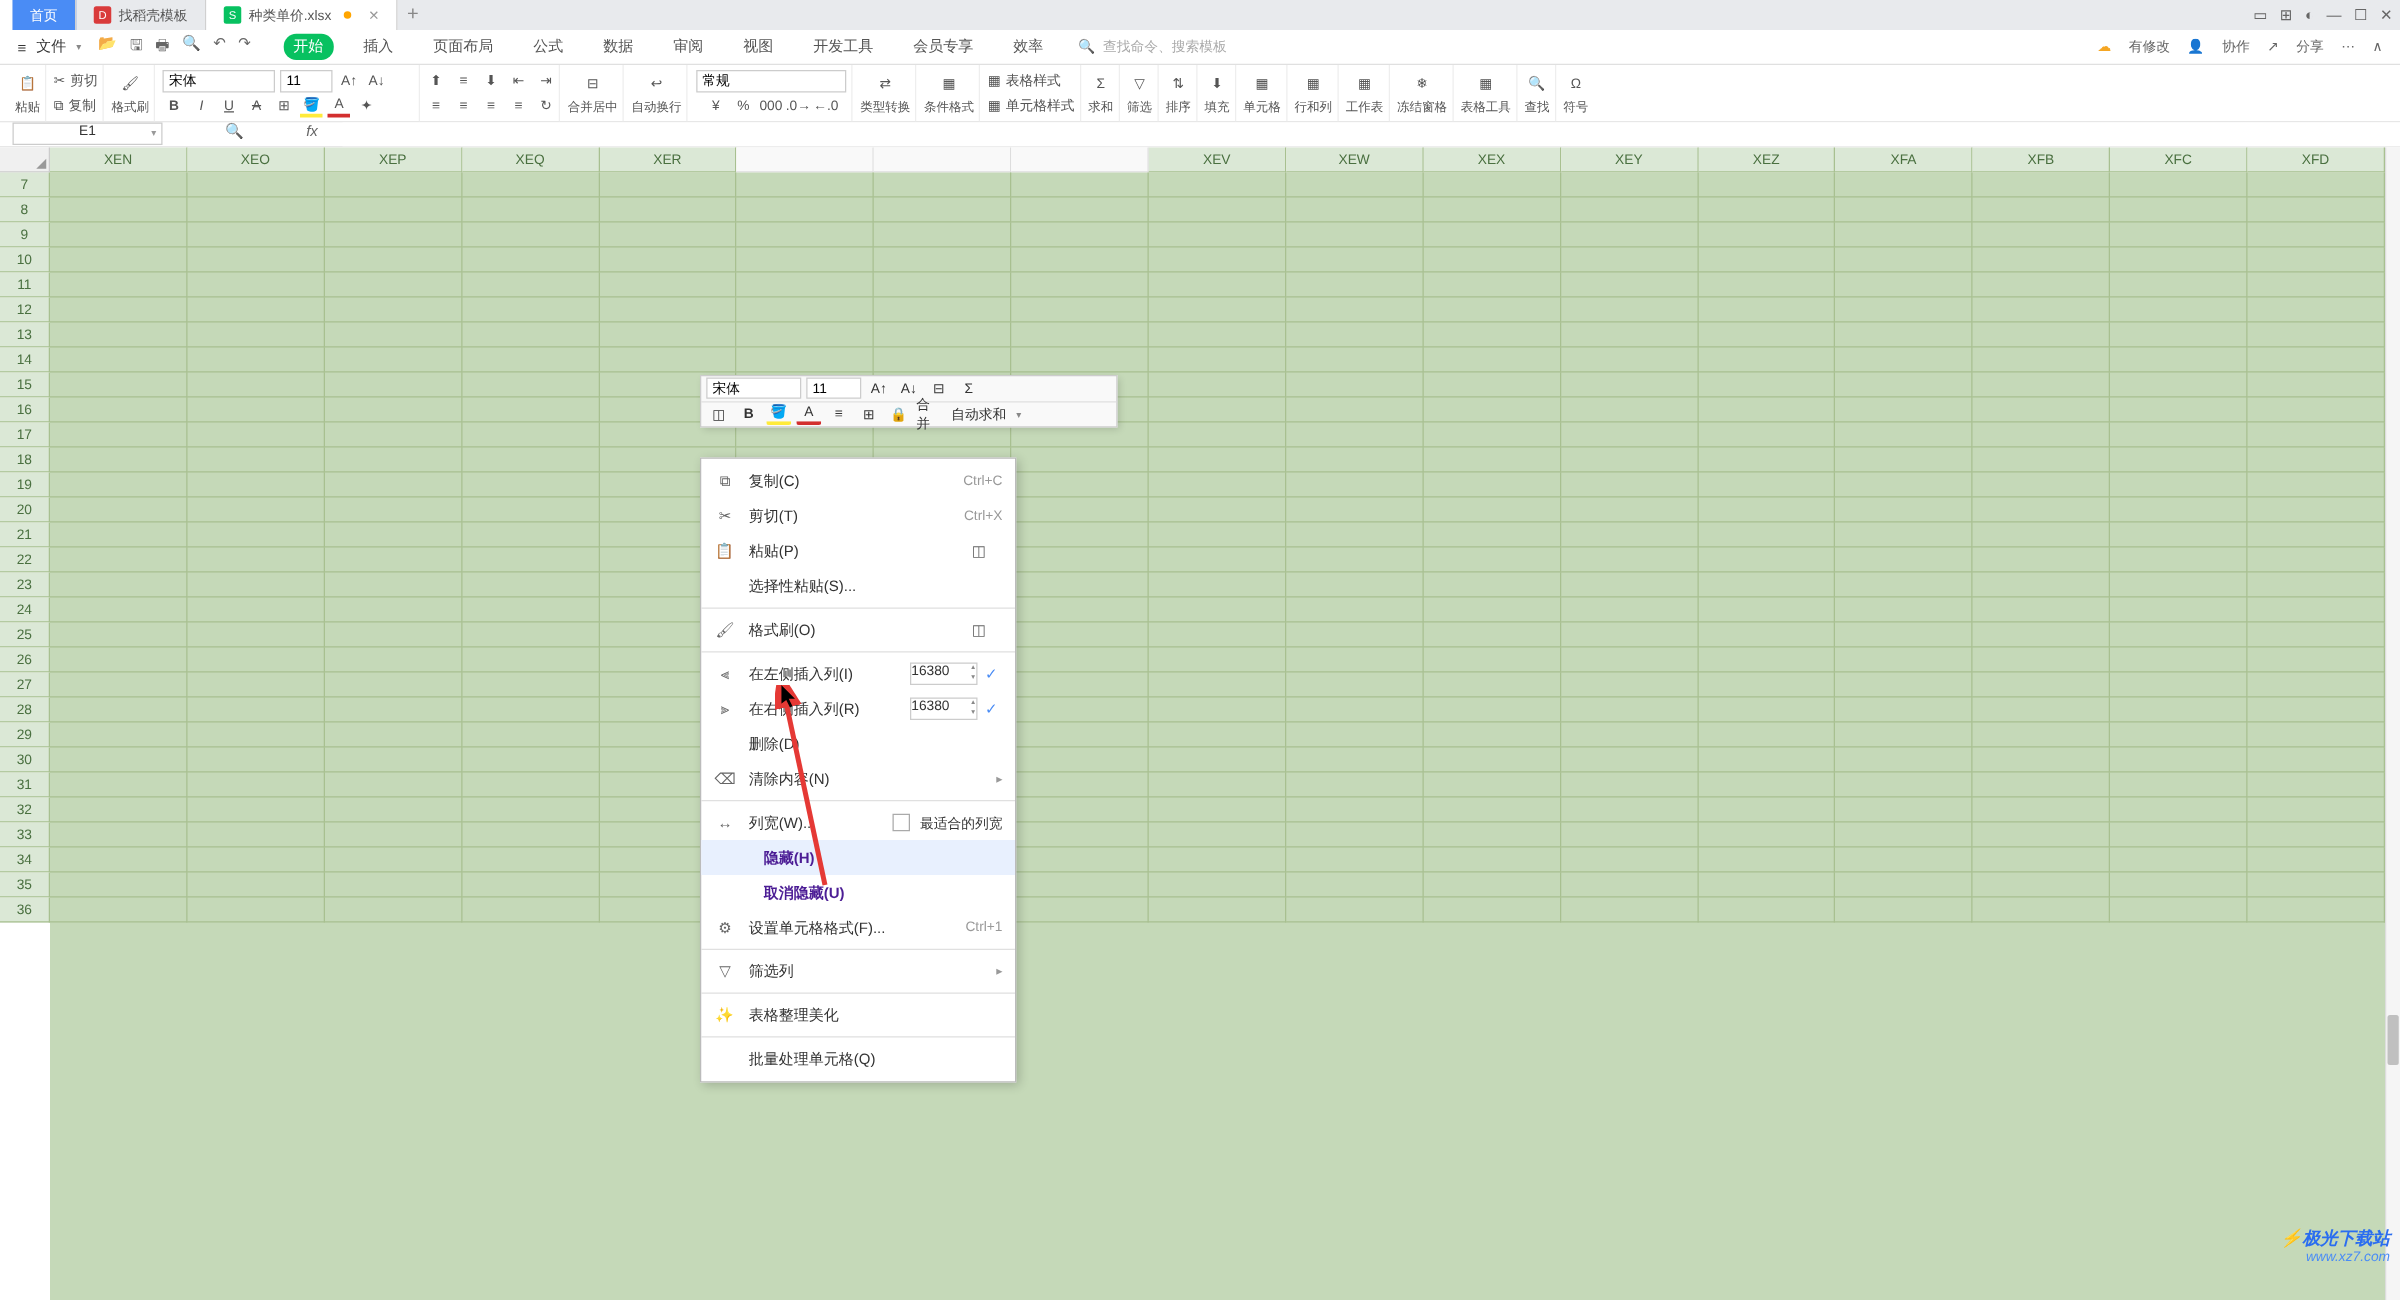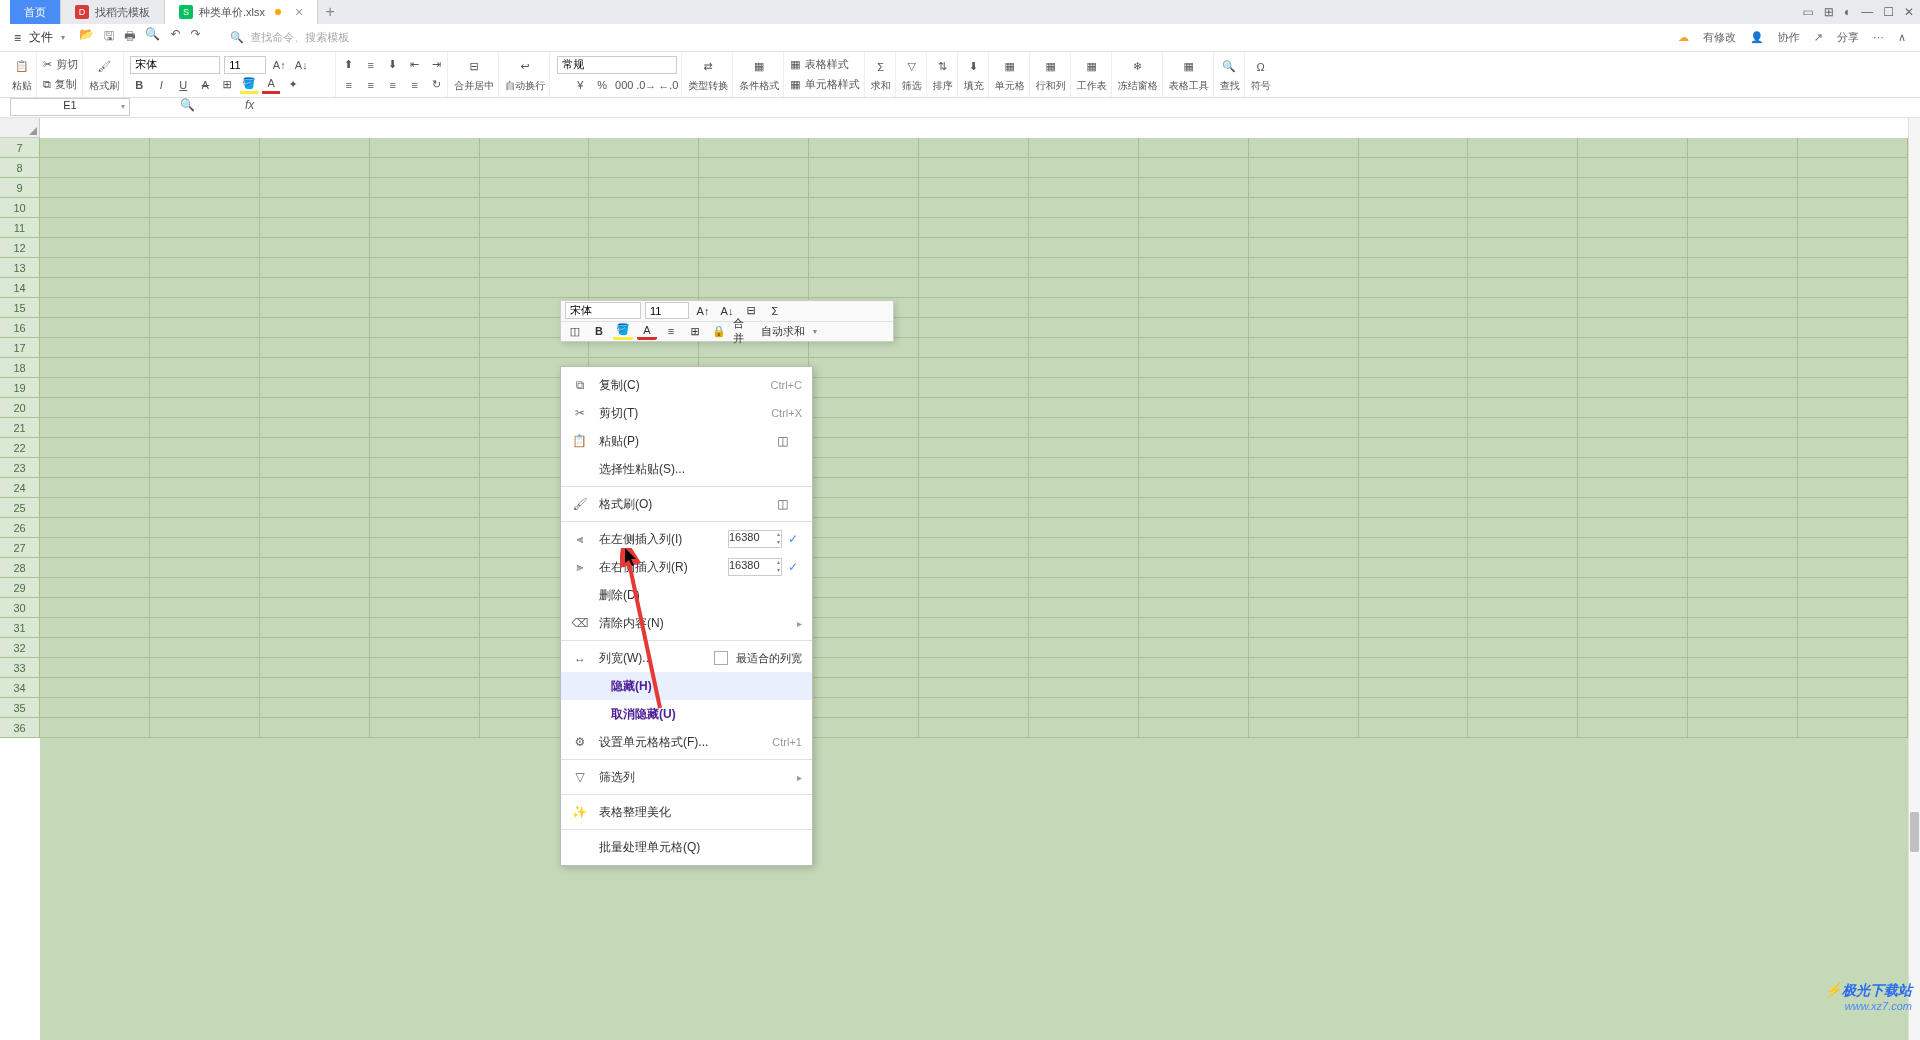--- a/index.html
+++ b/index.html
@@ -123,20 +123,32 @@
   <span class="file-label">文件</span>
   <span style="font-size:8px;color:#888;">▾</span>
   <div class="qat">
     <span>📂</span>
     <span>🖫</span>
     <span>🖶</span>
     <span>🔍</span>
     <span>↶</span>
     <span>↷</span>
   </div>
+  <div class="menu-tabs">
+    <span class="menu-tab active">开始</span>
+    <span class="menu-tab">插入</span>
+    <span class="menu-tab">页面布局</span>
+    <span class="menu-tab">公式</span>
+    <span class="menu-tab">数据</span>
+    <span class="menu-tab">审阅</span>
+    <span class="menu-tab">视图</span>
+    <span class="menu-tab">开发工具</span>
+    <span class="menu-tab">会员专享</span>
+    <span class="menu-tab">效率</span>
+  </div>
   <div class="search-box">
     <span>🔍</span>
     <span>查找命令、搜索模板</span>
   </div>
   <div class="menu-right">
     <span style="color:#f5a623;">☁</span>
     <span>有修改</span>
     <span>👤</span>
     <span>协作</span>
     <span>↗</span>
@@ -208,21 +220,21 @@
         <span>⊟</span>
       </div>
     <span class="rg-label">合并居中</span>
   </div>
   <div class="rg">
     <div class="rg-row">
         <span>↩</span>
       </div>
     <span class="rg-label">自动换行</span>
   </div>
-  <div class="rg" style="width:130px;align-items:flex-end;">
+  <div class="rg" style="width:130px;align-items:center;">
     <div class="rg-row">
         <input class="select-box" style="width: 120px;" value="常规">
       </div>
     <div class="rg-row">
       <span class="btn-sm">¥</span>
       <span class="btn-sm">%</span>
       <span class="btn-sm">000</span>
       <span class="btn-sm">.0→</span>
       <span class="btn-sm">←.0</span>
     </div>
@@ -319,20 +331,39 @@
 
 <div class="fx-bar">
   <div class="name-box">E1</div>
   <span style="margin-left:50px;color:#888;">🔍</span>
   <span class="fx-sym">fx</span>
   <input class="fx-input" style="">
 </div>
 
 <div class="grid-wrap">
   <div class="corner"></div>
+  <div class="col-head" id="colhead">
+      <div class="ch">XEN</div>
+      <div class="ch">XEO</div>
+      <div class="ch">XEP</div>
+      <div class="ch">XEQ</div>
+      <div class="ch">XER</div>
+      <div class="ch" style="background: rgb(249, 249, 249); border-color: rgb(221, 221, 221);"></div>
+      <div class="ch" style="background: rgb(249, 249, 249); border-color: rgb(221, 221, 221);"></div>
+      <div class="ch" style="background: rgb(249, 249, 249); border-color: rgb(221, 221, 221);"></div>
+      <div class="ch">XEV</div>
+      <div class="ch">XEW</div>
+      <div class="ch">XEX</div>
+      <div class="ch">XEY</div>
+      <div class="ch">XEZ</div>
+      <div class="ch">XFA</div>
+      <div class="ch">XFB</div>
+      <div class="ch">XFC</div>
+      <div class="ch">XFD</div>
+    </div>
   <div class="row-head" id="rowhead">
       <div class="rh">7</div>
       <div class="rh">8</div>
       <div class="rh">9</div>
       <div class="rh">10</div>
       <div class="rh">11</div>
       <div class="rh">12</div>
       <div class="rh">13</div>
       <div class="rh">14</div>
       <div class="rh">15</div>

